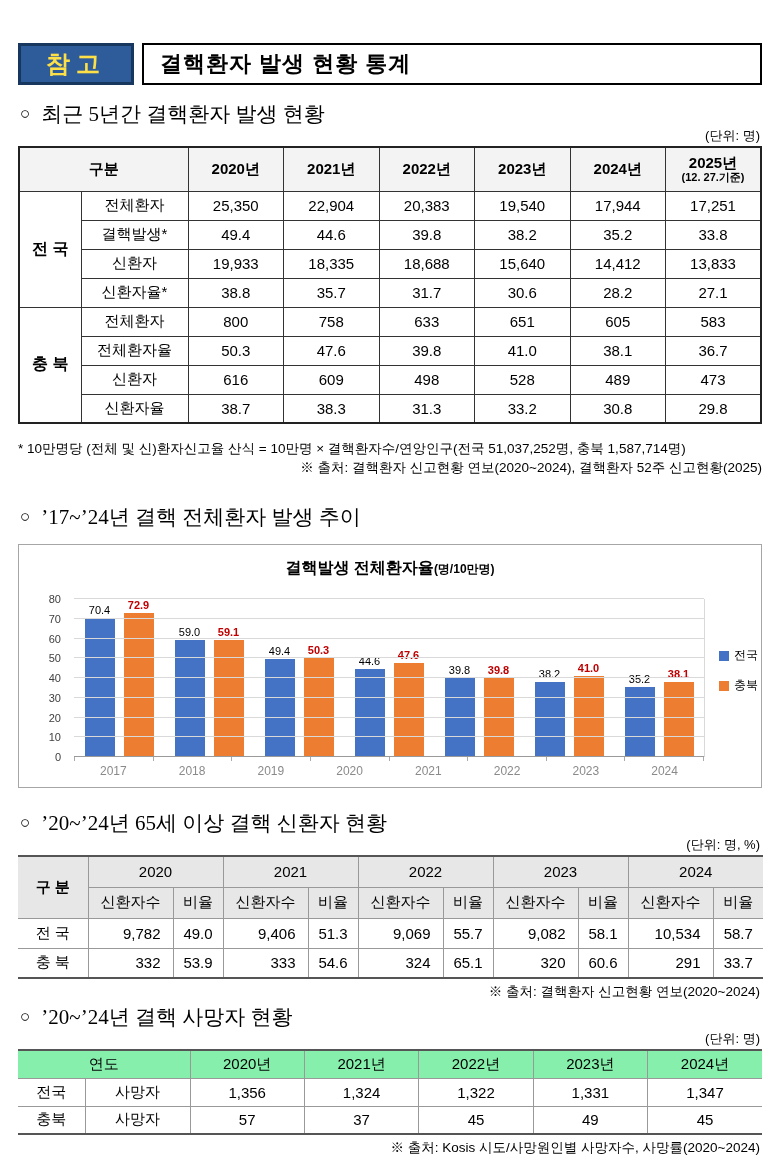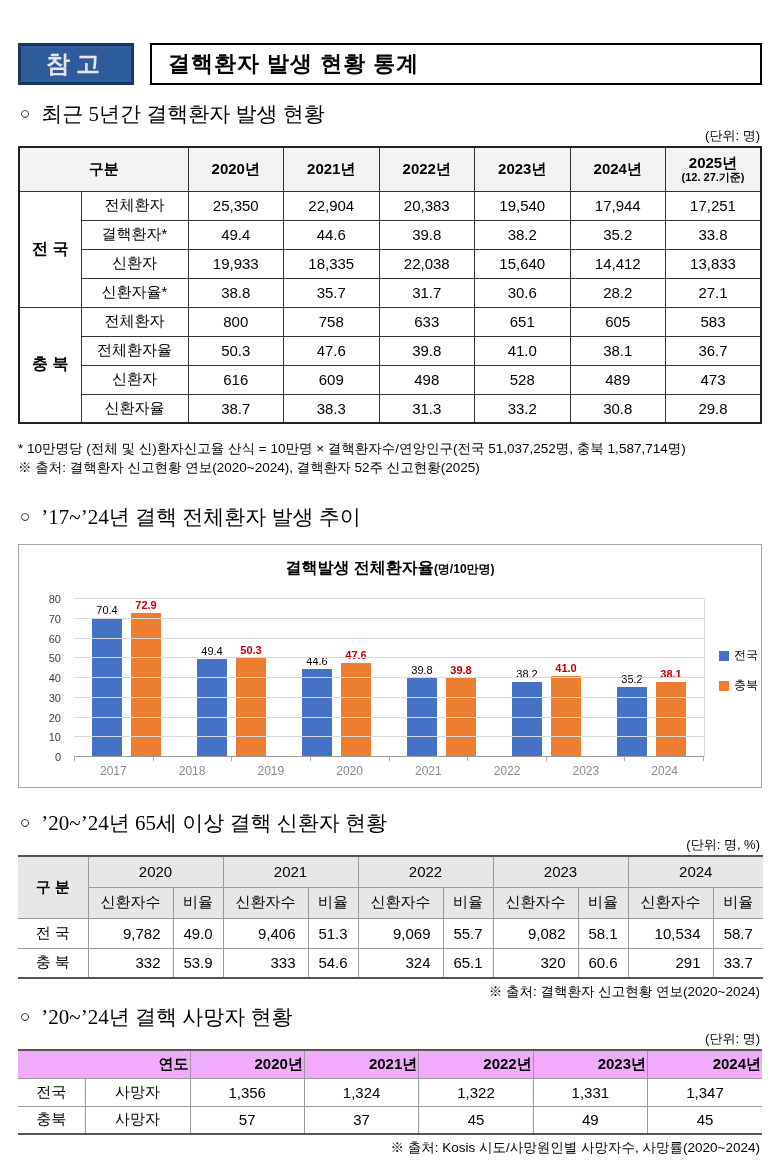--- a/index.html
+++ b/index.html
@@ -2,24 +2,24 @@
 <html><head>
 <meta charset="utf-8">
 <style>
   html,body{margin:0;padding:0;background:#fff;}
   .page{width:780px;height:1164px;position:relative;box-sizing:border-box;
         padding:43px 18px 0;font-family:"Liberation Sans",sans-serif;color:#000;
         overflow:hidden;background:#fff;}
 
   
   .header-row{display:flex;align-items:stretch;height:42px;}
-  .badge{width:116px;background:#2e5b9a;border:3px solid #17375e;color:#e5e5e5;
+  .badge{width:116px;background:#2e5b9a;border:3px solid #17375e;color:#fde047;
          font-weight:bold;font-size:24px;display:flex;align-items:center;
          justify-content:center;letter-spacing:6px;box-sizing:border-box;}
-  .title-box{flex:1;margin-left:16px;border:2px solid #000;display:flex;align-items:center;
+  .title-box{flex:1;margin-left:8px;border:2px solid #000;display:flex;align-items:center;
          padding-left:16px;font-size:22px;font-weight:bold;box-sizing:border-box;letter-spacing:1px;}
 
   
   .section-head{display:flex;align-items:center;font-family:"Liberation Serif",serif;
          font-size:21px;line-height:26px;margin:16px 0 0 2px;}
   .section-head .bullet{font-size:17px;margin-right:11px;line-height:26px;}
   .unit-line{text-align:right;font-size:13px;line-height:15px;margin:1px 2px 3px 0;}
 
   
   table{width:100%;border-collapse:collapse;table-layout:fixed;}
@@ -29,21 +29,21 @@
   .t1{border:2px solid #222;}
   .t1 th,.t1 td{border:1px solid #333;text-align:center;font-size:15px;padding:0 2px;}
   .t1 thead th{height:44px;background:#f3f3f3;font-weight:bold;}
   .t1 thead .y2025 div{line-height:16px;}
   .t1 thead .y2025 .small{font-size:11px;line-height:13px;}
   .t1 tbody td,.t1 tbody th{height:29px;}
   .t1 tbody th{font-weight:bold;font-size:16px;background:#fff;}
 
   
   .footnote{font-size:13.5px;line-height:17px;margin-top:16px;}
-  .footnote.right{text-align:left;margin-top:2px;}
+  .footnote.right{text-align:right;margin-top:2px;}
   .source{text-align:right;font-size:13.5px;line-height:17px;margin:4px 2px 0 0;}
 
   
   .chart-box{position:relative;border:1px solid #a6a6a6;height:242px;margin-top:14px;background:#fff;}
   .chart-title{position:absolute;top:13px;left:0;width:100%;text-align:center;
          font-weight:bold;font-size:16px;}
   .chart-title .cu{font-size:12px;}
   .plot{position:absolute;left:55px;top:54px;width:630px;height:158px;}
   .gridline{position:absolute;left:0;right:0;height:1px;background:#d9d9d9;}
   .gridline.axisline{background:#9a9a9a;}
@@ -72,21 +72,21 @@
   .t3 thead th{background:#e7e7e7;height:31px;font-weight:normal;}
   .t3 thead th.gb{font-weight:bold;}
   .t3 tbody td,.t3 tbody th{height:30px;font-weight:normal;}
   .t3 td.num{text-align:right;padding-right:12px;}
 
   
   .t4{border-top:2px solid #555;border-bottom:2px solid #555;font-size:15px;margin-top:1px;}
   .t4 th,.t4 td{border:1px solid #999;text-align:center;height:28px;}
   .t4 tr>*:first-child{border-left:none;}
   .t4 tr>*:last-child{border-right:none;}
-  .t4 thead th{background:#f0abfc;font-weight:bold;text-align:right;}
+  .t4 thead th{background:#86efac;font-weight:normal;}
   .t4 tbody th{font-weight:normal;}
 </style>
 </head>
 <body>
 
 <div class="page">
 
   <div class="header-row">
     <div class="badge" style="background: rgb(46, 91, 154); border-color: rgb(23, 55, 94);">참고</div>
     <div class="title-box">결핵환자 발생 현황 통계</div>
@@ -122,33 +122,33 @@
           <th rowspan="4">전 국</th>
           <td>전체환자</td>
           <td>25,350</td>
           <td>22,904</td>
           <td>20,383</td>
           <td>19,540</td>
           <td>17,944</td>
           <td>17,251</td>
         </tr>
         <tr>
-          <td>결핵환자*</td>
+          <td>결핵발생*</td>
           <td>49.4</td>
           <td>44.6</td>
           <td>39.8</td>
           <td>38.2</td>
           <td>35.2</td>
           <td>33.8</td>
         </tr>
         <tr>
           <td>신환자</td>
           <td>19,933</td>
           <td>18,335</td>
-          <td>22,038</td>
+          <td>18,688</td>
           <td>15,640</td>
           <td>14,412</td>
           <td>13,833</td>
         </tr>
         <tr>
           <td>신환자율*</td>
           <td>38.8</td>
           <td>35.7</td>
           <td>31.7</td>
           <td>30.6</td>
@@ -222,20 +222,30 @@
       <div class="plot-right"></div>
       <div class="bargroups">
           <div class="bargroup">
             <div class="barwrap">
               <div class="barlabel" style="color: rgb(0, 0, 0); font-weight: normal;">70.4</div>
               <div class="bar" style="height: 139.04px; background: rgb(68, 114, 196);"></div>
             </div>
             <div class="barwrap">
               <div class="barlabel" style="color: rgb(192, 0, 0); font-weight: bold;">72.9</div>
               <div class="bar" style="height: 143.977px; background: rgb(237, 125, 49);"></div>
+            </div>
+          </div>
+          <div class="bargroup">
+            <div class="barwrap">
+              <div class="barlabel" style="color: rgb(0, 0, 0); font-weight: normal;">59.0</div>
+              <div class="bar" style="height: 116.525px; background: rgb(68, 114, 196);"></div>
+            </div>
+            <div class="barwrap">
+              <div class="barlabel" style="color: rgb(192, 0, 0); font-weight: bold;">59.1</div>
+              <div class="bar" style="height: 116.722px; background: rgb(237, 125, 49);"></div>
             </div>
           </div>
           <div class="bargroup">
             <div class="barwrap">
               <div class="barlabel" style="color: rgb(0, 0, 0); font-weight: normal;">49.4</div>
               <div class="bar" style="height: 97.565px; background: rgb(68, 114, 196);"></div>
             </div>
             <div class="barwrap">
               <div class="barlabel" style="color: rgb(192, 0, 0); font-weight: bold;">50.3</div>
               <div class="bar" style="height: 99.3425px; background: rgb(237, 125, 49);"></div>

